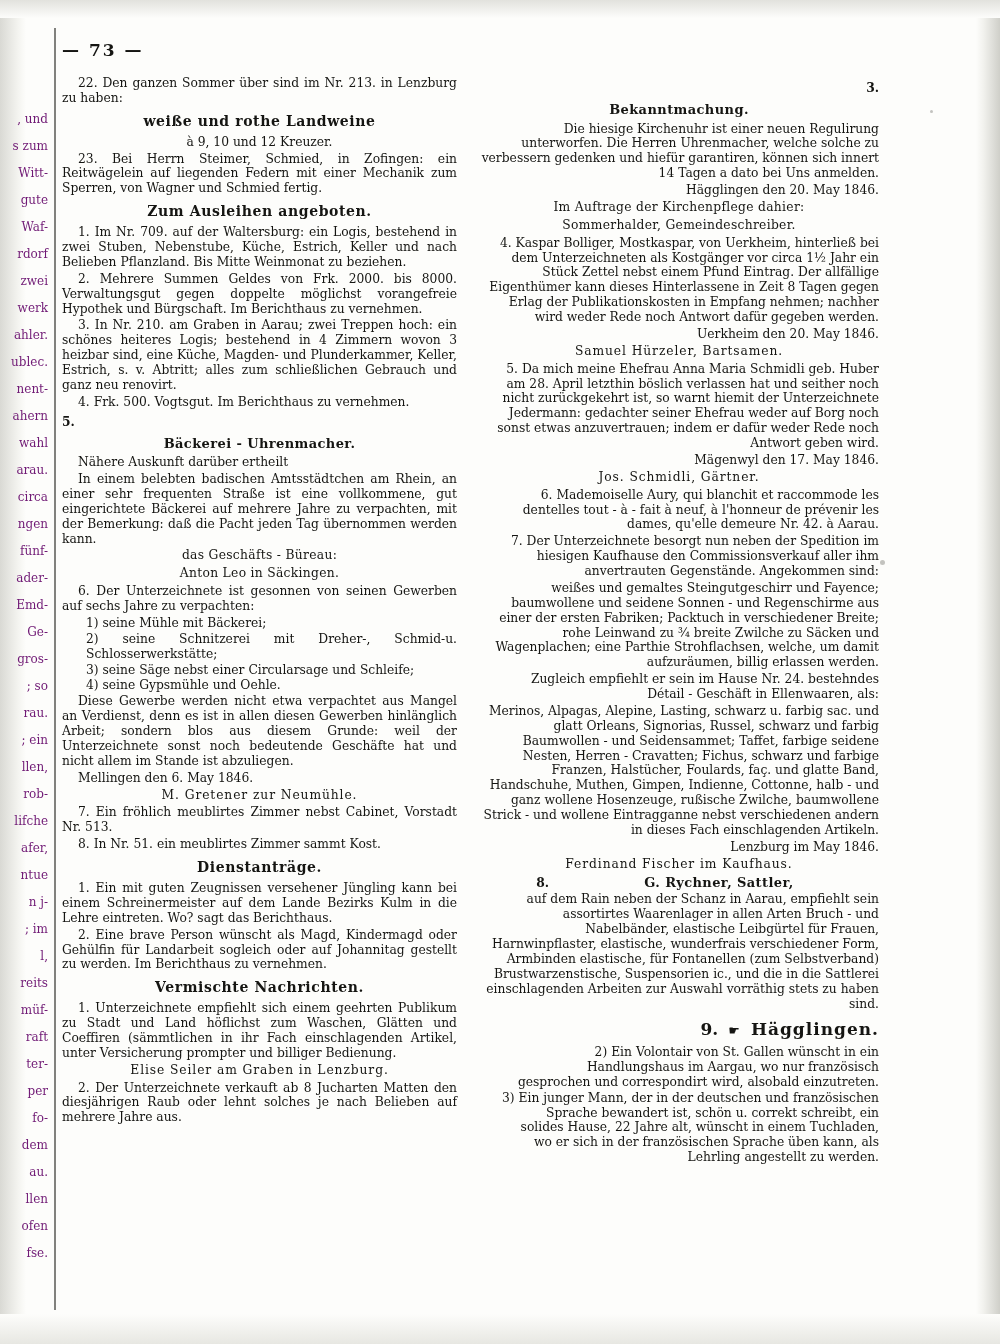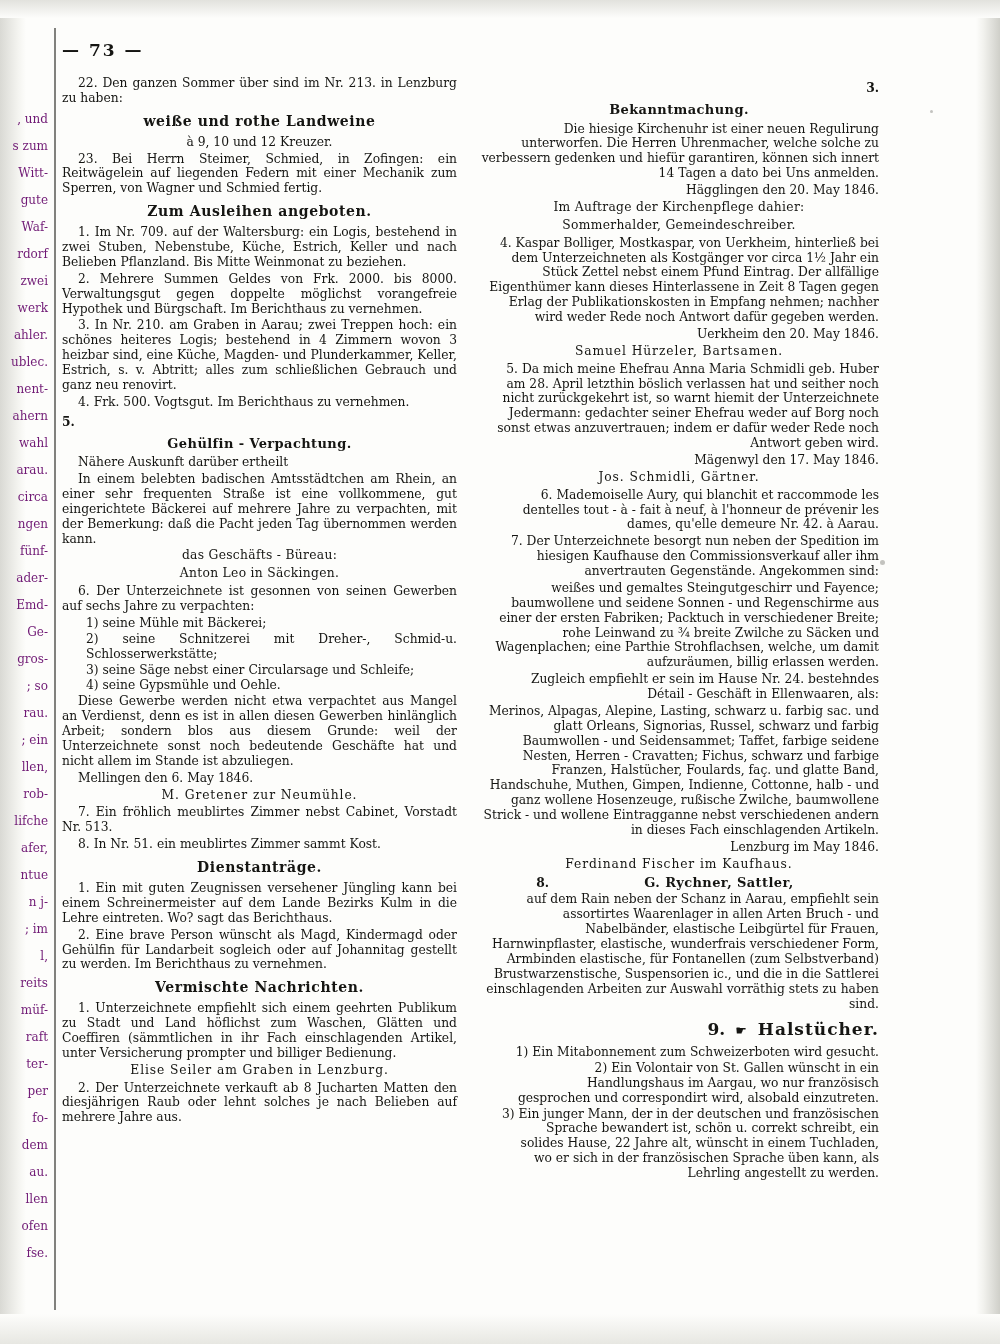--- a/index.html
+++ b/index.html
@@ -220,21 +220,21 @@
           <p class="para">22. Den ganzen Sommer über sind im Nr. 213. in Lenzburg zu haben:</p>
           <div class="head">weiße und rothe Landweine</div>
           <p class="para center">à 9, 10 und 12 Kreuzer.</p>
           <p class="para">23. Bei Herrn Steimer, Schmied, in Zofingen: ein Reitwägelein auf liegenden Federn mit einer Mechanik zum Sperren, von Wagner und Schmied fertig.</p>
           <div class="head">Zum Ausleihen angeboten.</div>
           <p class="para">1. Im Nr. 709. auf der Waltersburg: ein Logis, bestehend in zwei Stuben, Nebenstube, Küche, Estrich, Keller und nach Belieben Pflanzland. Bis Mitte Weinmonat zu beziehen.</p>
           <p class="para">2. Mehrere Summen Geldes von Frk. 2000. bis 8000. Verwaltungsgut gegen doppelte möglichst vorangefreie Hypothek und Bürgschaft. Im Berichthaus zu vernehmen.</p>
           <p class="para">3. In Nr. 210. am Graben in Aarau; zwei Treppen hoch: ein schönes heiteres Logis; bestehend in 4 Zimmern wovon 3 heizbar sind, eine Küche, Magden- und Plunderkammer, Keller, Estrich, s. v. Abtritt; alles zum schließlichen Gebrauch und ganz neu renovirt.</p>
           <p class="para">4. Frk. 500. Vogtsgut. Im Berichthaus zu vernehmen.</p>
           <p class="sect-num">5.</p>
-          <div class="head small">Gehülfin - Verpachtung.</div>
+          <div class="head small">Bäckerei - Uhrenmacher.</div>
           <p class="para">Nähere Auskunft darüber ertheilt</p>
           <p class="para">In einem belebten badischen Amtsstädtchen am Rhein, an einer sehr frequenten Straße ist eine vollkommene, gut eingerichtete Bäckerei auf mehrere Jahre zu verpachten, mit der Bemerkung: daß die Pacht jeden Tag übernommen werden kann.</p>
           <p class="sig">das Geschäfts - Büreau:</p>
           <p class="sig">Anton Leo in Säckingen.</p>
           <p class="para">6. Der Unterzeichnete ist gesonnen von seinen Gewerben auf sechs Jahre zu verpachten:</p>
           <p class="indent-list">1) seine Mühle mit Bäckerei;</p>
           <p class="indent-list">2) seine Schnitzerei mit Dreher-, Schmid-u. Schlosserwerkstätte;</p>
           <p class="indent-list">3) seine Säge nebst einer Circularsage und Schleife;</p>
           <p class="indent-list">4) seine Gypsmühle und Oehle.</p>
           <p class="para">Diese Gewerbe werden nicht etwa verpachtet aus Mangel an Verdienst, denn es ist in allen diesen Gewerben hinlänglich Arbeit; sondern blos aus diesem Grunde: weil der Unterzeichnete sonst noch bedeutende Geschäfte hat und nicht allem im Stande ist abzuliegen.</p>
@@ -265,22 +265,21 @@
           <p class="sig halfspaced">Jos. Schmidli, Gärtner.</p>
           <p class="para">6. Mademoiselle Aury, qui blanchit et raccommode les dentelles tout - à - fait à neuf, à l'honneur de prévenir les dames, qu'elle demeure Nr. 42. à Aarau.</p>
           <p class="para">7. Der Unterzeichnete besorgt nun neben der Spedition im hiesigen Kaufhause den Commissionsverkauf aller ihm anvertrauten Gegenstände. Angekommen sind:</p>
           <p class="para noindent">weißes und gemaltes Steingutgeschirr und Fayence; baumwollene und seidene Sonnen - und Regenschirme aus einer der ersten Fabriken; Packtuch in verschiedener Breite; rohe Leinwand zu ¾ breite Zwilche zu Säcken und Wagenplachen; eine Parthie Strohflachsen, welche, um damit aufzuräumen, billig erlassen werden.</p>
           <p class="para">Zugleich empfiehlt er sein im Hause Nr. 24. bestehndes Détail - Geschäft in Ellenwaaren, als:</p>
           <p class="para noindent">Merinos, Alpagas, Alepine, Lasting, schwarz u. farbig sac. und glatt Orleans, Signorias, Russel, schwarz und farbig Baumwollen - und Seidensammet; Taffet, farbige seidene Nesten, Herren - Cravatten; Fichus, schwarz und farbige Franzen, Halstücher, Foulards, faç. und glatte Band, Handschuhe, Muthen, Gimpen, Indienne, Cottonne, halb - und ganz wollene Hosenzeuge, rußische Zwilche, baumwollene Strick - und wollene Eintragganne nebst verschiedenen andern in dieses Fach einschlagenden Artikeln.</p>
           <p class="para noindent">Lenzburg im May 1846.</p>
           <p class="sig halfspaced">Ferdinand Fischer im Kaufhaus.</p>
           <p class="para noindent"><span class="sect-num">8.</span><span class="head small" style="display: inline-block; width: 320px; margin: 0px 0px 0px 10px;">G. Rychner, Sattler,</span></p>
           <p class="para noindent">auf dem Rain neben der Schanz in Aarau, empfiehlt sein assortirtes Waarenlager in allen Arten Bruch - und Nabelbänder, elastische Leibgürtel für Frauen, Harnwinpflaster, elastische, wunderfrais verschiedener Form, Armbinden elastische, für Fontanellen (zum Selbstverband) Brustwarzenstische, Suspensorien ic., und die in die Sattlerei einschlagenden Arbeiten zur Auswahl vorräthig stets zu haben sind.</p>
-          <p class="para noindent" style="margin: 8px 0px 5px;"><span class="bignum">9.</span><span class="fleuron" style="margin: 0px 10px;">☛</span><span style="font-size: 17px; font-weight: bold; letter-spacing: 1px;">Halstücher.</span></p>
-          <p class="indent-list2">1) Ein Mitabonnement zum Schweizerboten wird gesucht.</p>
+          <p class="para noindent" style="margin: 8px 0px 5px;"><span class="bignum">9.</span><span class="fleuron" style="margin: 0px 10px;">☛</span><span style="font-size: 17px; font-weight: bold; letter-spacing: 1px;">Hägglingen.</span></p>
           <p class="indent-list2">2) Ein Volontair von St. Gallen wünscht in ein Handlungshaus im Aargau, wo nur französisch gesprochen und correspondirt wird, alsobald einzutreten.</p>
           <p class="indent-list2">3) Ein junger Mann, der in der deutschen und französischen Sprache bewandert ist, schön u. correkt schreibt, ein solides Hause, 22 Jahre alt, wünscht in einem Tuchladen, wo er sich in der französischen Sprache üben kann, als Lehrling angestellt zu werden.</p>
         </div>
     </div>
   </div>
 
   <div class="speck" style="left:880px; top:560px; width:5px; height:5px;"></div>
   <div class="speck" style="left:930px; top:110px; width:3px; height:3px;"></div>
 </div>
 

